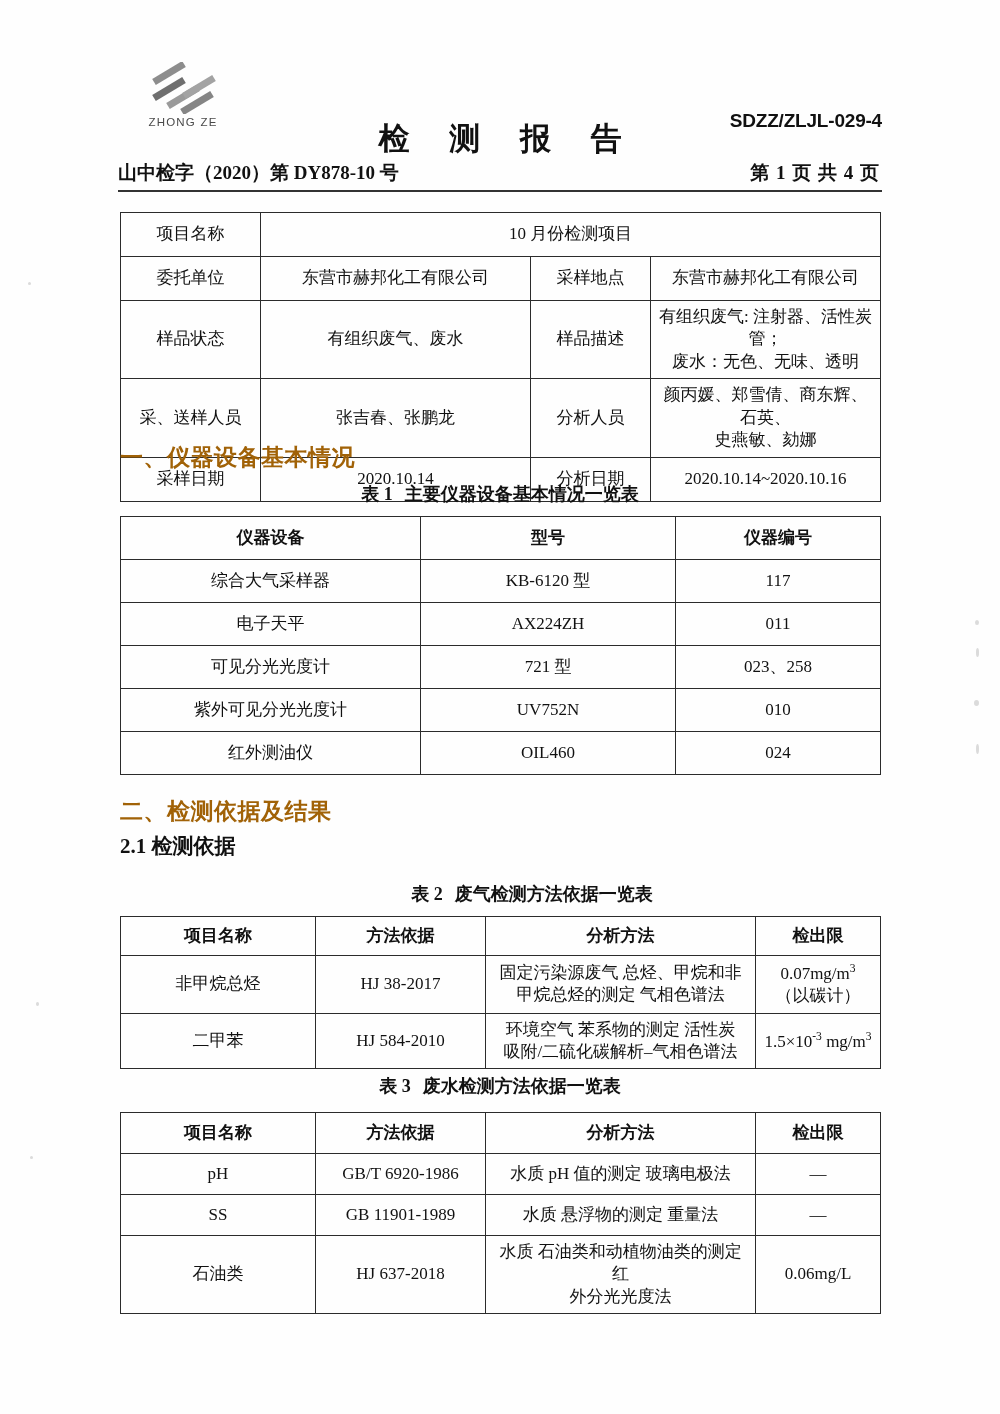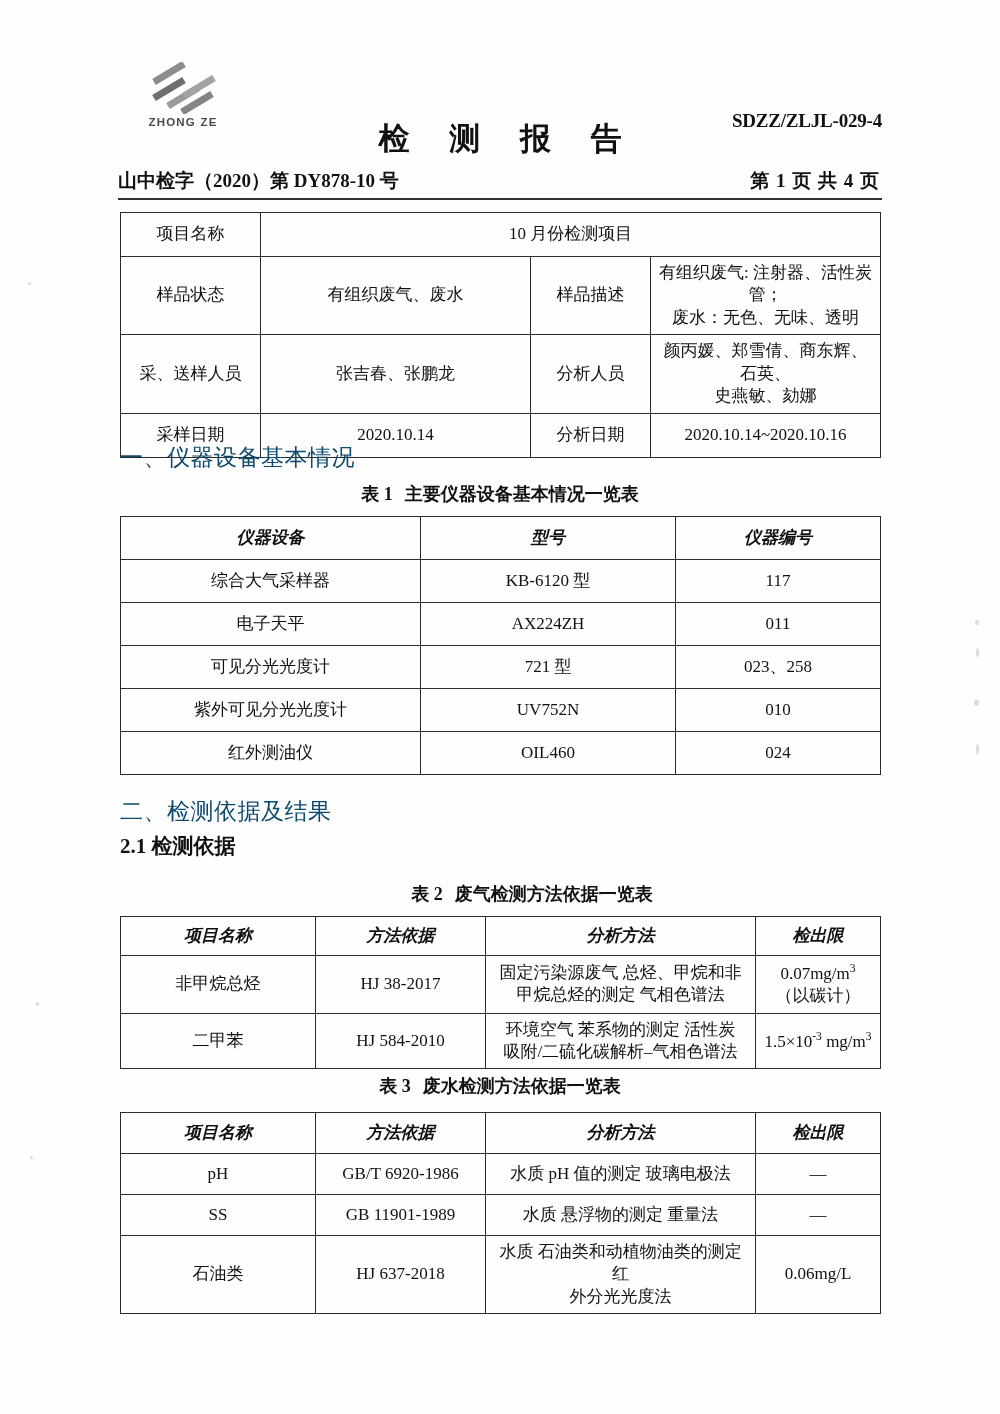--- a/index.html
+++ b/index.html
@@ -38,47 +38,47 @@
   }
   .logo-mark {
     width: 90px; height: 52px;
     margin: 0 auto;
     position: relative;
   }
   .logo-mark svg { display: block; }
   .logo-text {
     font-family: "Liberation Sans", sans-serif;
     font-size: 11.5px;
-    font-weight: bold;
+    font-weight: normal;
     letter-spacing: 1.2px;
     color: #4a4a4a;
     margin-top: 2px;
   }
   .doc-code {
     position: absolute;
     right: 0; top: 48px;
-    font-family: Liberation Serif, serif;
+    font-family: Liberation Sans, sans-serif;
     font-size: 19px;
     font-weight: bold;
     letter-spacing: -0.2px;
     color: #111;
   }
   .main-title {
     position: absolute;
     left: 0; right: 0; top: 56px;
     text-align: center;
     font-size: 31px;
     font-weight: bold;
     letter-spacing: 16px;
     text-indent: 16px;
     color: #111;
   }
   .subheader {
     position: absolute;
-    left: 118px; top: 168px;
+    left: 118px; top: 160px;
     width: 764px;
     height: 30px;
     border-bottom: 2.2px solid #333;
   }
   .report-no {
     position: absolute;
     left: 0; top: 0;
     font-size: 19px;
     font-weight: bold;
     color: #111;
@@ -103,42 +103,42 @@
   }
   table.doc td, table.doc th {
     border: 1.2px solid #2b2b2b;
     text-align: center;
     vertical-align: middle;
     font-size: 17px;
     font-weight: normal;
     padding: 5px 6px;
     line-height: 1.32;
   }
-  table.doc th { font-weight: bold; font-style: italic; }
+  table.doc th { font-weight: bold; }
 
   #info-table { top: 212px; }
   #info-table td { height: 33px; }
   #info-table td.lbl { font-size: 17px; }
 
   #instrument-table { top: 516px; }
   #instrument-table td, #instrument-table th { height: 32px; }
 
   #waste-gas-table { top: 916px; }
   #waste-gas-table td, #waste-gas-table th { height: 28px; }
 
   #waste-water-table { top: 1112px; }
   #waste-water-table td, #waste-water-table th { height: 30px; }
 
   
   .h1 {
     position: absolute;
     left: 120px;
     font-size: 23px;
-    font-weight: normal;
-    color: #0c4a6e;
+    font-weight: bold;
+    color: #a16207;
     letter-spacing: 0.5px;
   }
   .h2 {
     position: absolute;
     left: 120px;
     font-size: 21px;
     font-weight: bold;
     color: #111;
   }
   .table-caption {
@@ -214,20 +214,26 @@
         <col style="width:270px">
       <col style="width:120px">
         <col style="width:230px">
     </colgroup>
     <tbody>
       <tr>
         <td class="lbl">项目名称</td>
         <td colspan="3">10 月份检测项目</td>
       </tr>
       <tr>
+        <td class="lbl">委托单位</td>
+        <td>东营市赫邦化工有限公司</td>
+        <td class="lbl">采样地点</td>
+        <td>东营市赫邦化工有限公司</td>
+      </tr>
+      <tr>
         <td class="lbl">样品状态</td>
         <td>有组织废气、废水</td>
         <td class="lbl">样品描述</td>
         <td>
           <div>有组织废气: 注射器、活性炭管；</div>
           <div>废水：无色、无味、透明</div>
         </td>
       </tr>
       <tr>
         <td class="lbl">采、送样人员</td>

